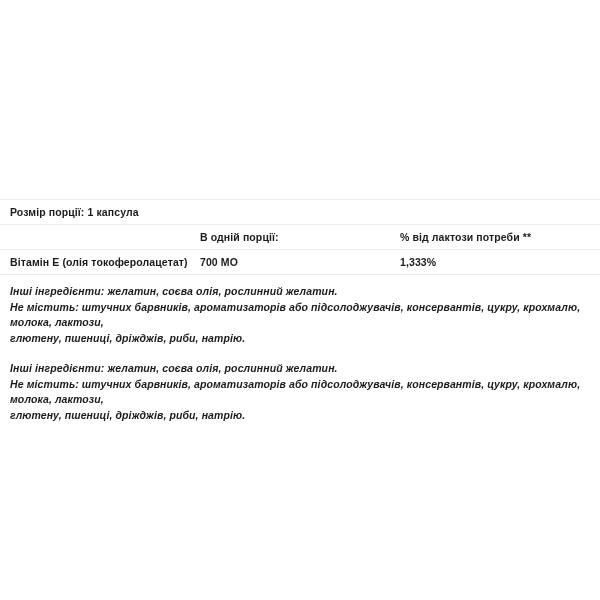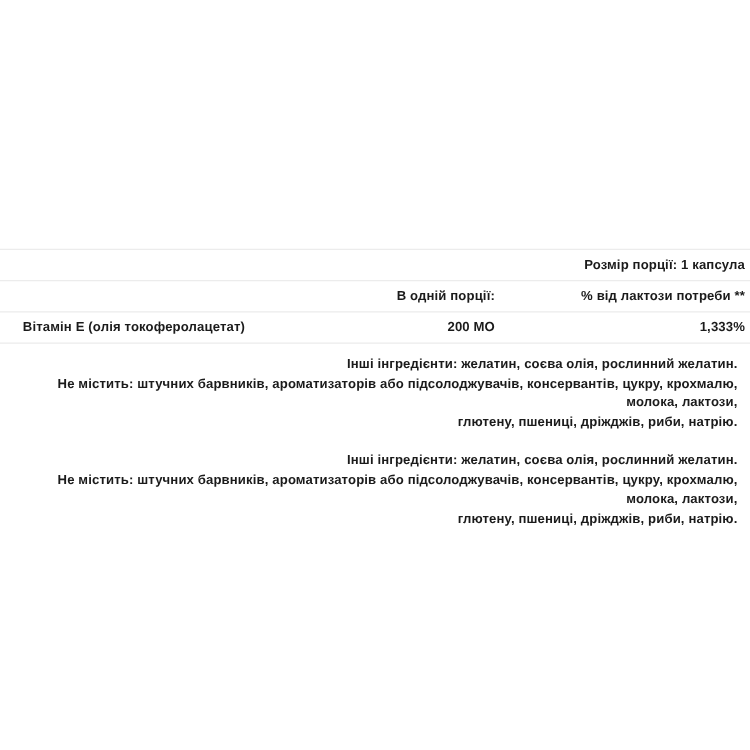--- a/index.html
+++ b/index.html
@@ -16,21 +16,20 @@
     -webkit-font-smoothing: antialiased;
     overflow: hidden;
   }
 
   .page {
     position: relative;
     width: 600px;
     height: 600px;
     background: #ffffff;
     box-sizing: border-box;
-    text-align: right;
   }
 
   
   .content {
     position: absolute;
     left: 0;
     top: 199px;
     width: 600px;
   }
 
@@ -72,20 +71,21 @@
     margin: 0;
   }
 
   .ing-block {
     font-size: 10.5px;
     line-height: 15.5px;
     font-weight: bold;
     color: #1b1b1b;
     letter-spacing: 0.01em;
     margin: 0;
+    font-style: italic;
   }
 
   .ing-block.first { padding-top: 9px; }
   .ing-block.second { padding-top: 15px; }
 
   .ing-line { display: block; white-space: normal; }
 </style>
 </head>
 <body>
 
@@ -97,21 +97,21 @@
         <tr class="row-span">
           <td colspan="3" class="c-name">Розмір порції: 1 капсула</td>
         </tr>
         <tr class="head-row">
           <td class="c-name"></td>
           <td class="c-amt">В одній порції:</td>
           <td class="c-dv">% від лактози потреби **</td>
         </tr>
         <tr>
           <td class="c-name">Вітамін Е (олія токоферолацетат)</td>
-          <td class="c-amt">200 МО</td>
+          <td class="c-amt">700 МО</td>
           <td class="c-dv">1,333%</td>
         </tr>
       </tbody>
     </table>
 
     <div class="ingredients">
 
       <p class="ing-block first">
         <span class="ing-line">Інші інгредієнти: желатин, соєва олія, рослинний желатин.</span>
         <span class="ing-line">Не містить: штучних барвників, ароматизаторів або підсолоджувачів, консервантів, цукру, крохмалю, молока, лактози,</span>

